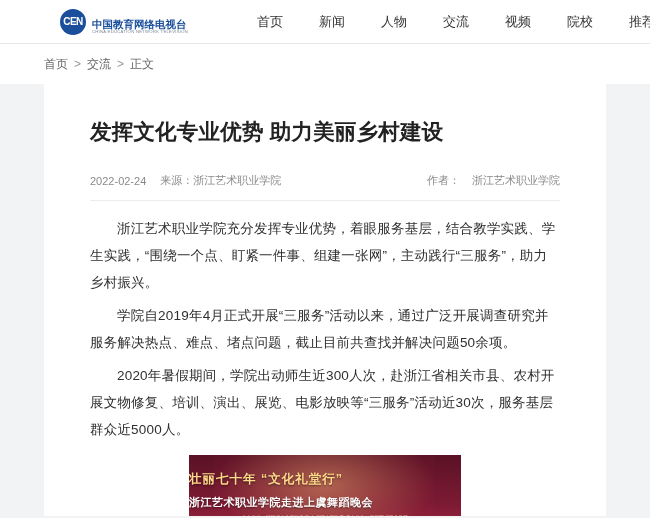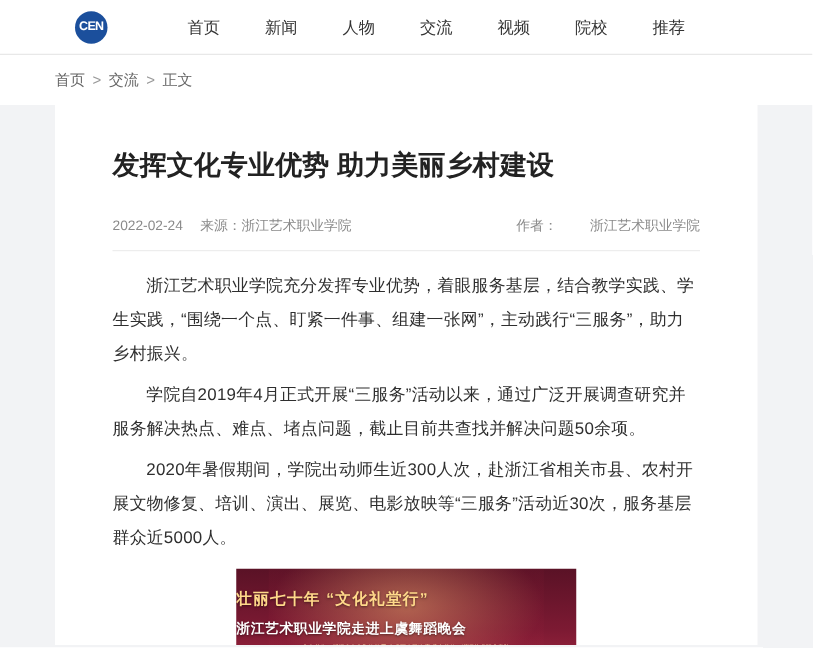--- a/index.html
+++ b/index.html
@@ -132,21 +132,21 @@
     border-bottom: 1px solid #ededed;
   }
   .meta-left {
     display: flex;
     align-items: center;
     gap: 14px;
   }
   .meta-right {
     display: flex;
     align-items: flex-start;
-    gap: 26px;
+    gap: 12px;
   }
   .article-body {
     padding-top: 14px;
   }
   .para {
     font-size: 13.5px;
     line-height: 2.0;
     color: #2f2f2f;
     margin: 0 0 6px 0;
     text-indent: 2em;
@@ -203,20 +203,24 @@
     font-size: 4.6px;
     letter-spacing: 0.2px;
   }
 </style>
 </head>
 <body>
 
 <div class="site-header">
   <div class="logo-wrap">
     <div class="logo-badge">CEN</div>
+    <div class="logo-text">
+      <div class="logo-cn">中国教育网络电视台</div>
+      <div class="logo-en">CHINA EDUCATION NETWORK TELEVISION</div>
+    </div>
   </div>
 
   <div class="promo">
     
     
     
   </div>
 
   <nav class="main-nav">
     <div class="nav-item">首页</div>

